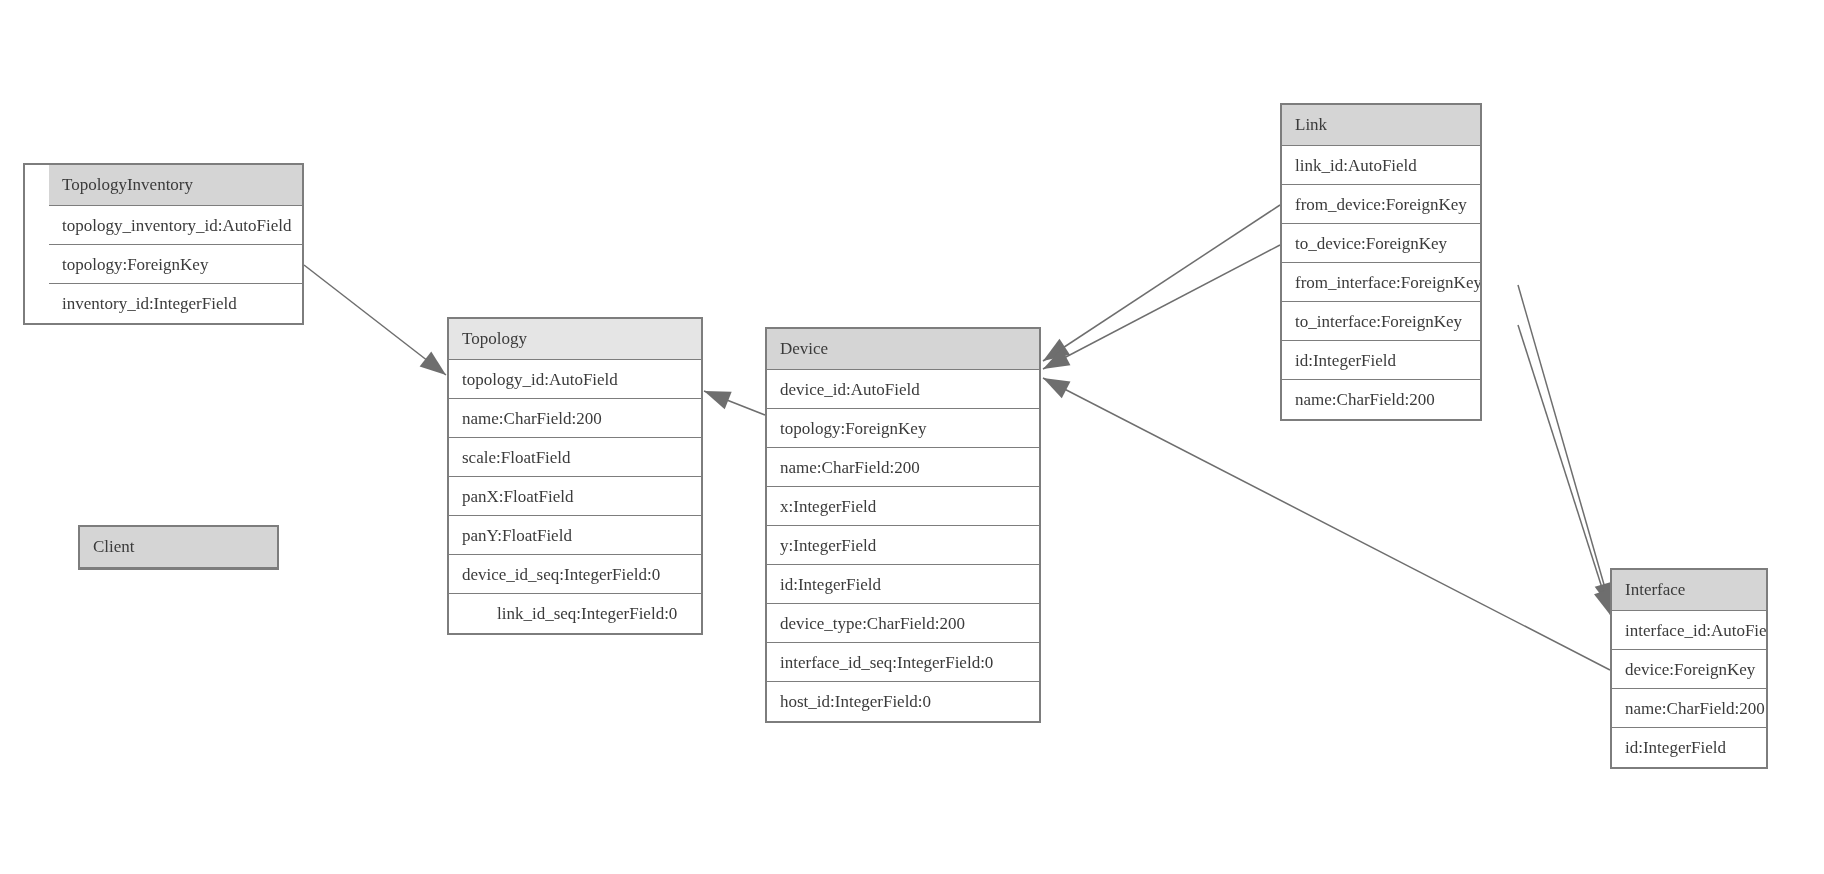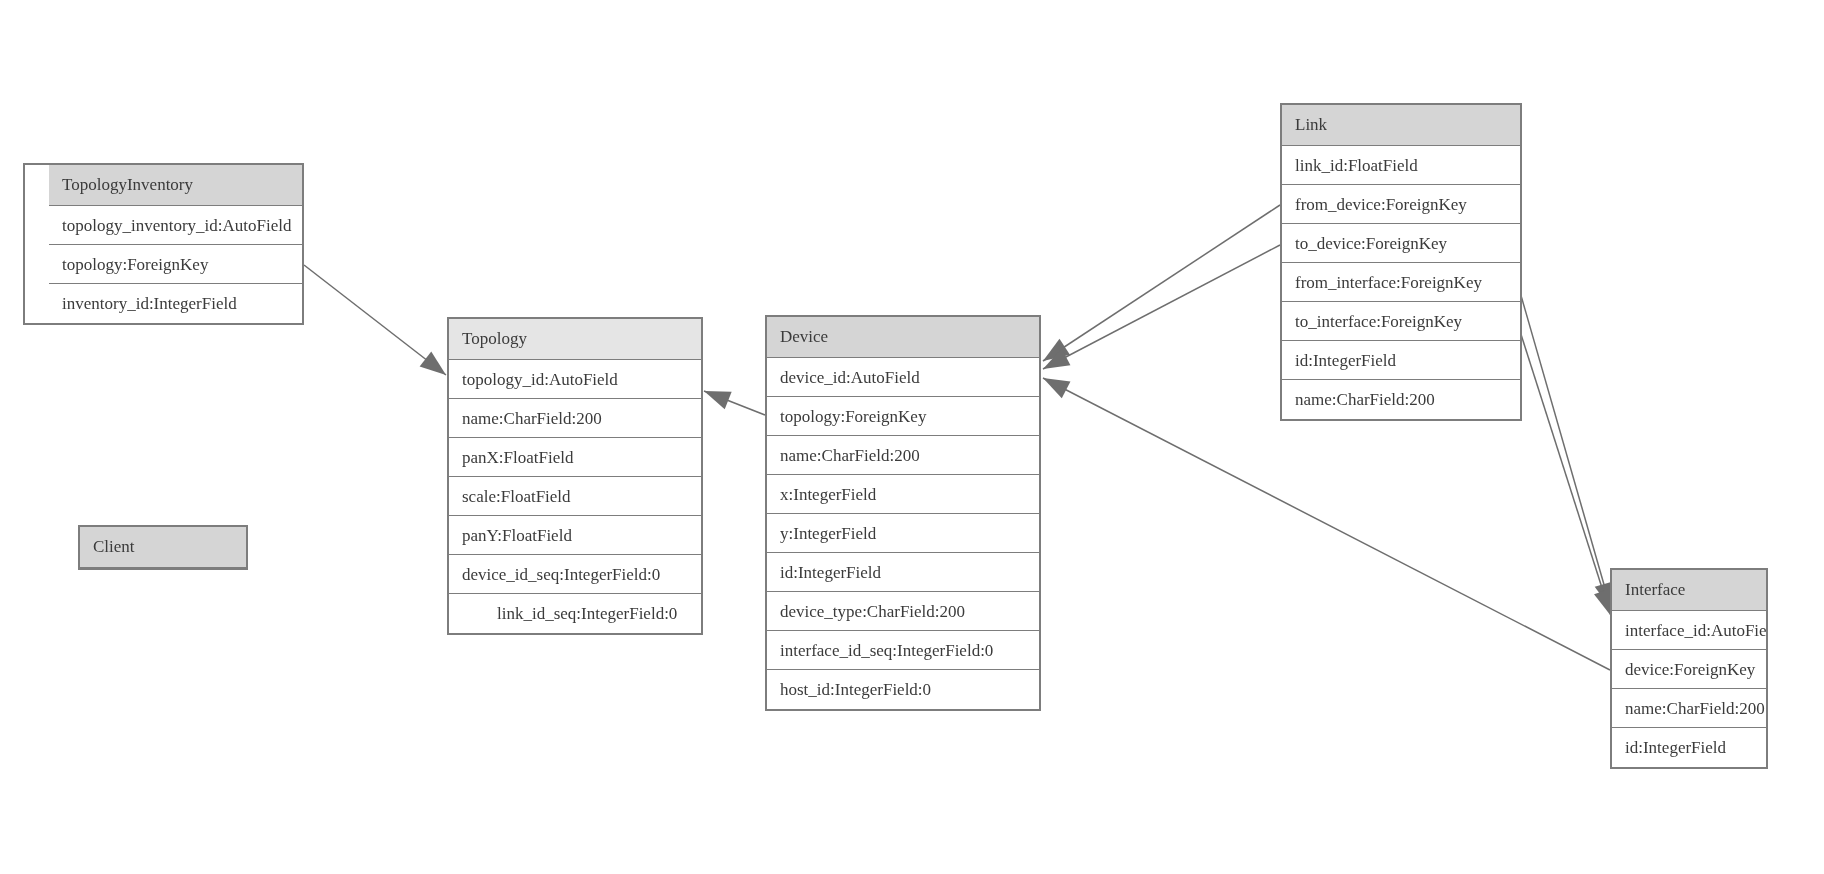--- a/index.html
+++ b/index.html
@@ -79,44 +79,44 @@
 <div class="entity" style="left: 23px; top: 163px; width: 281px; border-color: rgb(125, 125, 125); padding-left: 24px;">
       <div class="entity-header" style="background: rgb(213, 213, 213); color: rgb(59, 59, 59);">TopologyInventory</div>
       <div class="entity-row" style="color: rgb(59, 59, 59);">topology_inventory_id:AutoField</div>
       <div class="entity-row" style="color: rgb(59, 59, 59);">topology:ForeignKey</div>
       <div class="entity-row" style="color: rgb(59, 59, 59);">inventory_id:IntegerField</div>
     </div>
     <div class="entity" style="left: 447px; top: 317px; width: 256px; border-color: rgb(125, 125, 125);">
       <div class="entity-header" style="background: #e5e5e5; color: rgb(59, 59, 59);">Topology</div>
       <div class="entity-row" style="color: rgb(59, 59, 59);">topology_id:AutoField</div>
       <div class="entity-row" style="color: rgb(59, 59, 59);">name:CharField:200</div>
+      <div class="entity-row" style="color: rgb(59, 59, 59);">scale:FloatField</div>
       <div class="entity-row" style="color: rgb(59, 59, 59);">panX:FloatField</div>
-      <div class="entity-row" style="color: rgb(59, 59, 59);">scale:FloatField</div>
       <div class="entity-row" style="color: rgb(59, 59, 59);">panY:FloatField</div>
       <div class="entity-row" style="color: rgb(59, 59, 59);">device_id_seq:IntegerField:0</div>
       <div class="entity-row" style="color: rgb(59, 59, 59); padding-left: 48px;">link_id_seq:IntegerField:0</div>
     </div>
-    <div class="entity" style="left: 78px; top: 525px; width: 170px; border-color: rgb(125, 125, 125);">
+    <div class="entity" style="left: 78px; top: 525px; width: 201px; border-color: rgb(125, 125, 125);">
       <div class="entity-header" style="background: rgb(213, 213, 213); color: rgb(59, 59, 59);">Client</div>
     </div>
-    <div class="entity" style="left: 765px; top: 315px; width: 276px; border-color: rgb(125, 125, 125);">
+    <div class="entity" style="left: 765px; top: 327px; width: 276px; border-color: rgb(125, 125, 125);">
       <div class="entity-header" style="background: rgb(213, 213, 213); color: rgb(59, 59, 59);">Device</div>
       <div class="entity-row" style="color: rgb(59, 59, 59);">device_id:AutoField</div>
       <div class="entity-row" style="color: rgb(59, 59, 59);">topology:ForeignKey</div>
       <div class="entity-row" style="color: rgb(59, 59, 59);">name:CharField:200</div>
       <div class="entity-row" style="color: rgb(59, 59, 59);">x:IntegerField</div>
       <div class="entity-row" style="color: rgb(59, 59, 59);">y:IntegerField</div>
       <div class="entity-row" style="color: rgb(59, 59, 59);">id:IntegerField</div>
       <div class="entity-row" style="color: rgb(59, 59, 59);">device_type:CharField:200</div>
       <div class="entity-row" style="color: rgb(59, 59, 59);">interface_id_seq:IntegerField:0</div>
       <div class="entity-row" style="color: rgb(59, 59, 59);">host_id:IntegerField:0</div>
     </div>
-    <div class="entity" style="left: 1280px; top: 103px; width: 242px; border-color: rgb(125, 125, 125);">
+    <div class="entity" style="left: 1280px; top: 103px; width: 202px; border-color: rgb(125, 125, 125);">
       <div class="entity-header" style="background: rgb(213, 213, 213); color: rgb(59, 59, 59);">Link</div>
-      <div class="entity-row" style="color: rgb(59, 59, 59);">link_id:FloatField</div>
+      <div class="entity-row" style="color: rgb(59, 59, 59);">link_id:AutoField</div>
       <div class="entity-row" style="color: rgb(59, 59, 59);">from_device:ForeignKey</div>
       <div class="entity-row" style="color: rgb(59, 59, 59);">to_device:ForeignKey</div>
       <div class="entity-row" style="color: rgb(59, 59, 59);">from_interface:ForeignKey</div>
       <div class="entity-row" style="color: rgb(59, 59, 59);">to_interface:ForeignKey</div>
       <div class="entity-row" style="color: rgb(59, 59, 59);">id:IntegerField</div>
       <div class="entity-row" style="color: rgb(59, 59, 59);">name:CharField:200</div>
     </div>
     <div class="entity" style="left: 1610px; top: 568px; width: 158px; border-color: rgb(125, 125, 125);">
       <div class="entity-header" style="background: rgb(213, 213, 213); color: rgb(59, 59, 59);">Interface</div>
       <div class="entity-row" style="color: rgb(59, 59, 59);">interface_id:AutoField</div>

